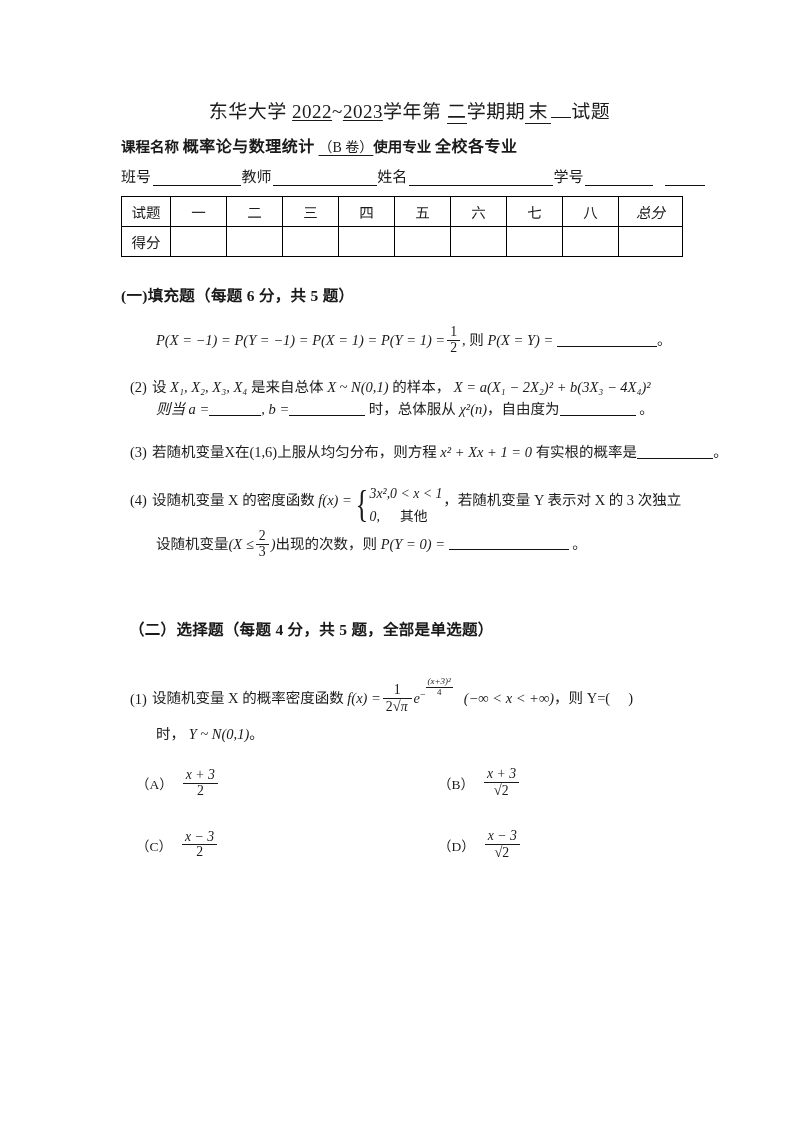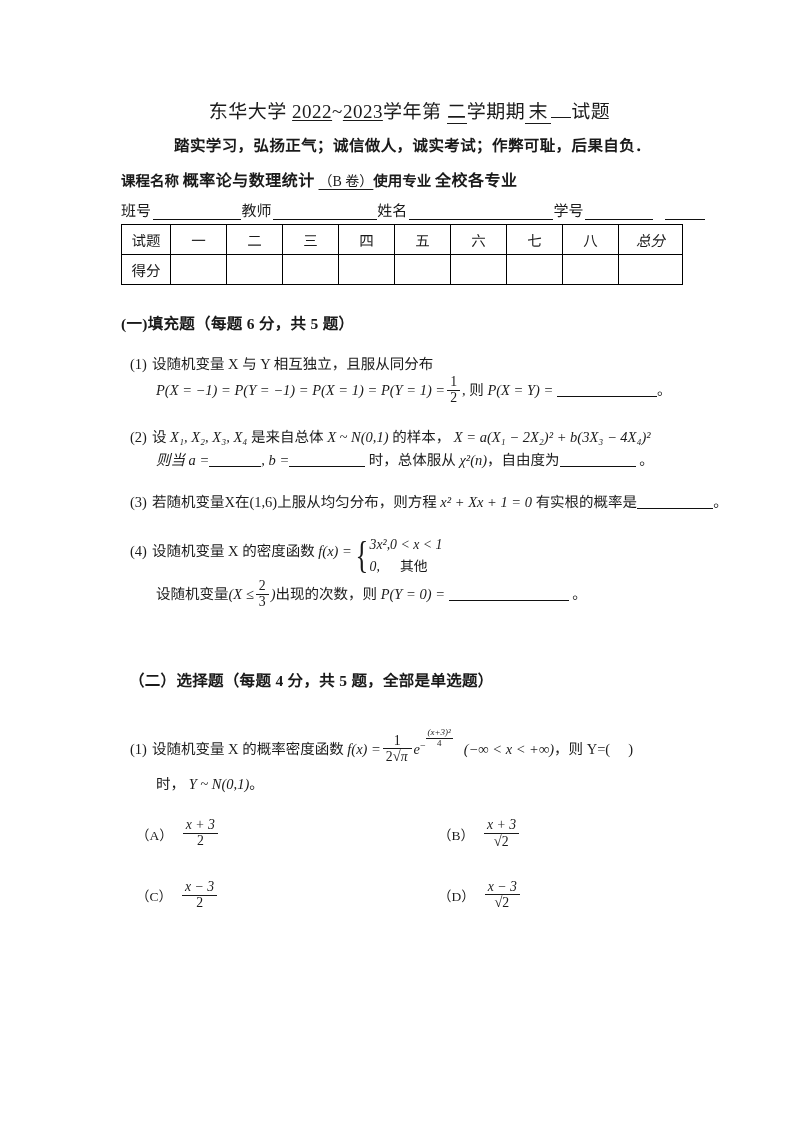--- a/index.html
+++ b/index.html
@@ -82,21 +82,21 @@
     text-decoration: underline;
     text-underline-offset: 3px;
     font-size: 14px;
   }
 
   
   .ident-row {
     display: flex;
     align-items: flex-end;
     font-size: 15px;
-    margin: 0 0 4px 0;
+    margin: 0 0 10px 0;
     width: 584px;
   }
   .ident-row .lab { white-space: nowrap; padding-right: 2px; }
   .ident-row .fill {
     border-bottom: 1.5px solid #111;
     height: 15px;
   }
   .fill-a { width: 92px; }
   .fill-b { width: 108px; }
   .fill-c { width: 150px; }
@@ -255,21 +255,20 @@
 
 <div class="page">
   <div class="content">
 
     <div class="title-line">
       <span>东华大学</span>
       <span class="u">2022</span><span>~</span><span class="u">2023</span><span>学年第</span>
       <span class="blank-s">二</span><span>学期期</span><span class="blank-m">末</span><span class="blank-s"></span><span>试题</span>
     </div>
 
-    <div class="motto">踏实学习，弘扬正气；诚信做人，诚实考试；作弊可耻，后果自负．</div>
 
     <div class="course-line">
       <span class="lbl">课程名称</span>
       <span class="val-bold">概率论与数理统计</span>
       <span class="vol">（B 卷）</span><span class="lbl">使用专业</span>
       <span class="val-bold">全校各专业</span>
     </div>
 
     <div class="ident-row">
       <span class="lab">班号</span>
@@ -308,23 +307,20 @@
           <td class="num-cell"></td>
           <td class="num-cell"></td>
           <td class="total-cell"></td>
         </tr>
       </tbody>
     </table>
 
     <div class="sec-head">(一)填充题（每题 6 分，共 5 题）</div>
 
     <div class="q">
-      <span class="q-line">
-        <span class="num">(1)</span><span>设随机变量 X 与 Y 相互独立，且服从同分布</span>
-      </span>
       <span class="q-line indent">
         <span class="mi">P(X = −1) =</span>
         <span class="mi">P(Y = −1) =</span>
         <span class="mi">P(X = 1) =</span>
         <span class="mi">P(Y = 1) =</span><span class="frac"><span class="top">1</span><span class="bot">2</span></span>,
         <span>则</span>
         <span class="mi">P(X = Y) =</span>
         <span class="ul ul-lg"></span><span>。</span>
       </span>
     </div>
@@ -356,21 +352,21 @@
 
     <div class="q">
       <span class="q-line">
         <span class="num">(4)</span><span>设随机变量 X 的密度函数</span>
         <span class="mi">f(x) =</span><span class="piece">
             <span class="brace">{</span>
             <span class="cases">
               <span class="row mi">3x²,0 &lt; x &lt; 1</span>
               <span class="row"><span class="mi">0,</span><span class="gap"></span><span>其他</span></span>
             </span>
-          </span>
+          </span><span>，若随机变量 Y 表示对 X 的 3 次独立</span>
       </span>
       <span class="q-line indent">
         <span>设随机变量</span><span class="mi">(X ≤</span><span class="frac"><span class="top">2</span><span class="bot">3</span></span><span class="mi">)</span><span>出现的次数，则</span>
         <span class="mi">P(Y = 0) =</span>
         <span class="ul ul-xl"></span>
         <span>。</span>
       </span>
     </div>
 
 

